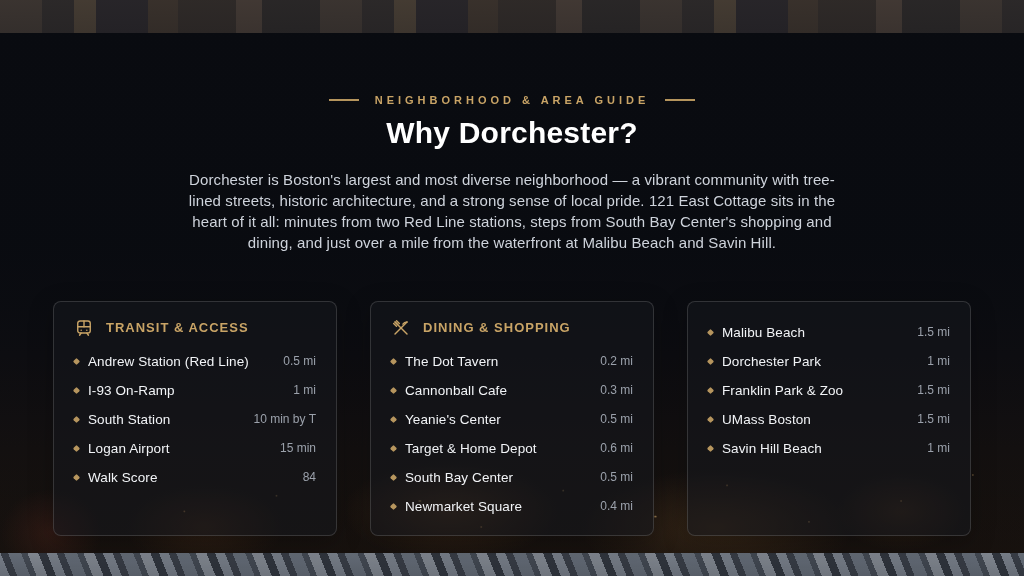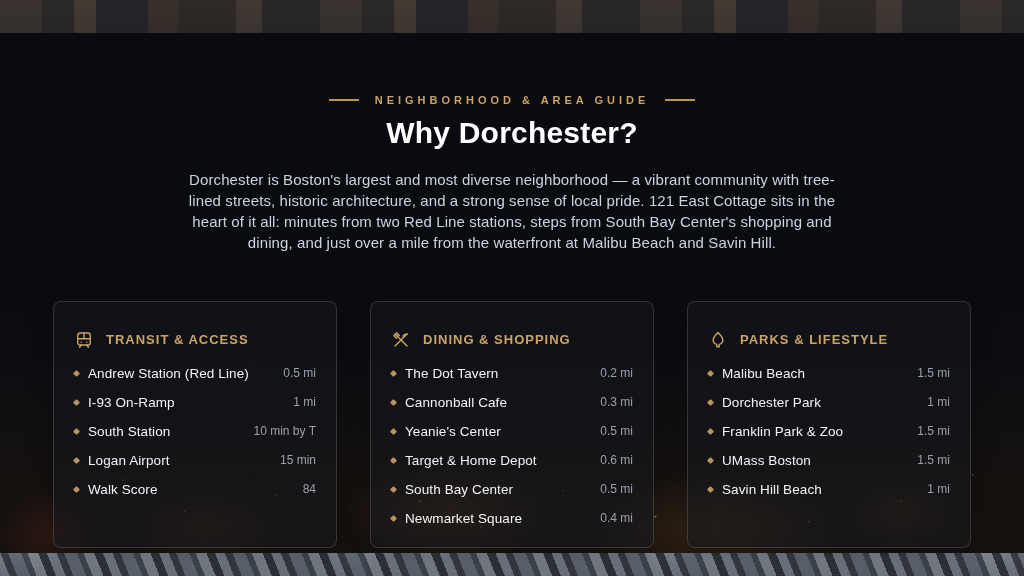--- a/index.html
+++ b/index.html
@@ -68,21 +68,21 @@
   .section-desc{
     width:660px;margin:18px auto 0;color:#ced3db;font-size:15px;line-height:1.42;
     letter-spacing:0.1px;
   }
 
   .cards-row{display:flex;gap:33px;width:918px;margin:47px auto 0;text-align:left;}
   .card{
     flex:1;background:rgba(22,24,30,0.55);
     border:1px solid rgba(255,255,255,0.14);
     border-radius:8px;
-    padding:28px 20px 14px 20px;
+    padding:16px 20px 14px 20px;
     box-shadow:0 6px 24px rgba(0,0,0,0.25);
   }
   .card-head{display:flex;align-items:center;gap:12px;margin-bottom:9px;}
   .card-icon{width:20px;height:20px;color:var(--accent);display:inline-flex;flex:none;}
   .card-icon svg{width:20px;height:20px;display:block;}
   .card-title{color:var(--accent);font-size:13px;font-weight:700;letter-spacing:1px;}
 
   .card-row{display:flex;align-items:center;justify-content:space-between;padding:7px 0;}
   .row-left{display:flex;align-items:center;gap:9px;min-width:0;}
   .bullet{width:5px;height:5px;flex:none;background:var(--accent);transform:rotate(45deg);border-radius:1px;opacity:0.9;}
@@ -209,28 +209,20 @@
           </div>
           <div class="card-row">
             <div class="row-left">
               <span class="bullet"></span>
               <span class="row-label">Newmarket Square</span>
             </div>
             <span class="row-value">0.4 mi</span>
           </div>
         </div>
         <div class="card">
-          <div class="card-head">
-            <span class="card-icon">
-              <svg viewBox="0 0 24 24" fill="none" stroke="currentColor" stroke-width="1.7" stroke-linecap="round" stroke-linejoin="round">
-                <path d="M12 3c-3.2 3.2-5.8 6.1-5.8 9 0 2.6 1.8 4.6 4.3 5.2V20h3v-2.8c2.5-.6 4.3-2.6 4.3-5.2C17.8 9.1 15.2 6.2 12 3Z"></path>
-              </svg>
-            </span>
-            <h3 class="card-title">PARKS &amp; LIFESTYLE</h3>
-          </div>
           <div class="card-row">
             <div class="row-left">
               <span class="bullet"></span>
               <span class="row-label">Malibu Beach</span>
             </div>
             <span class="row-value">1.5 mi</span>
           </div>
           <div class="card-row">
             <div class="row-left">
               <span class="bullet"></span>

